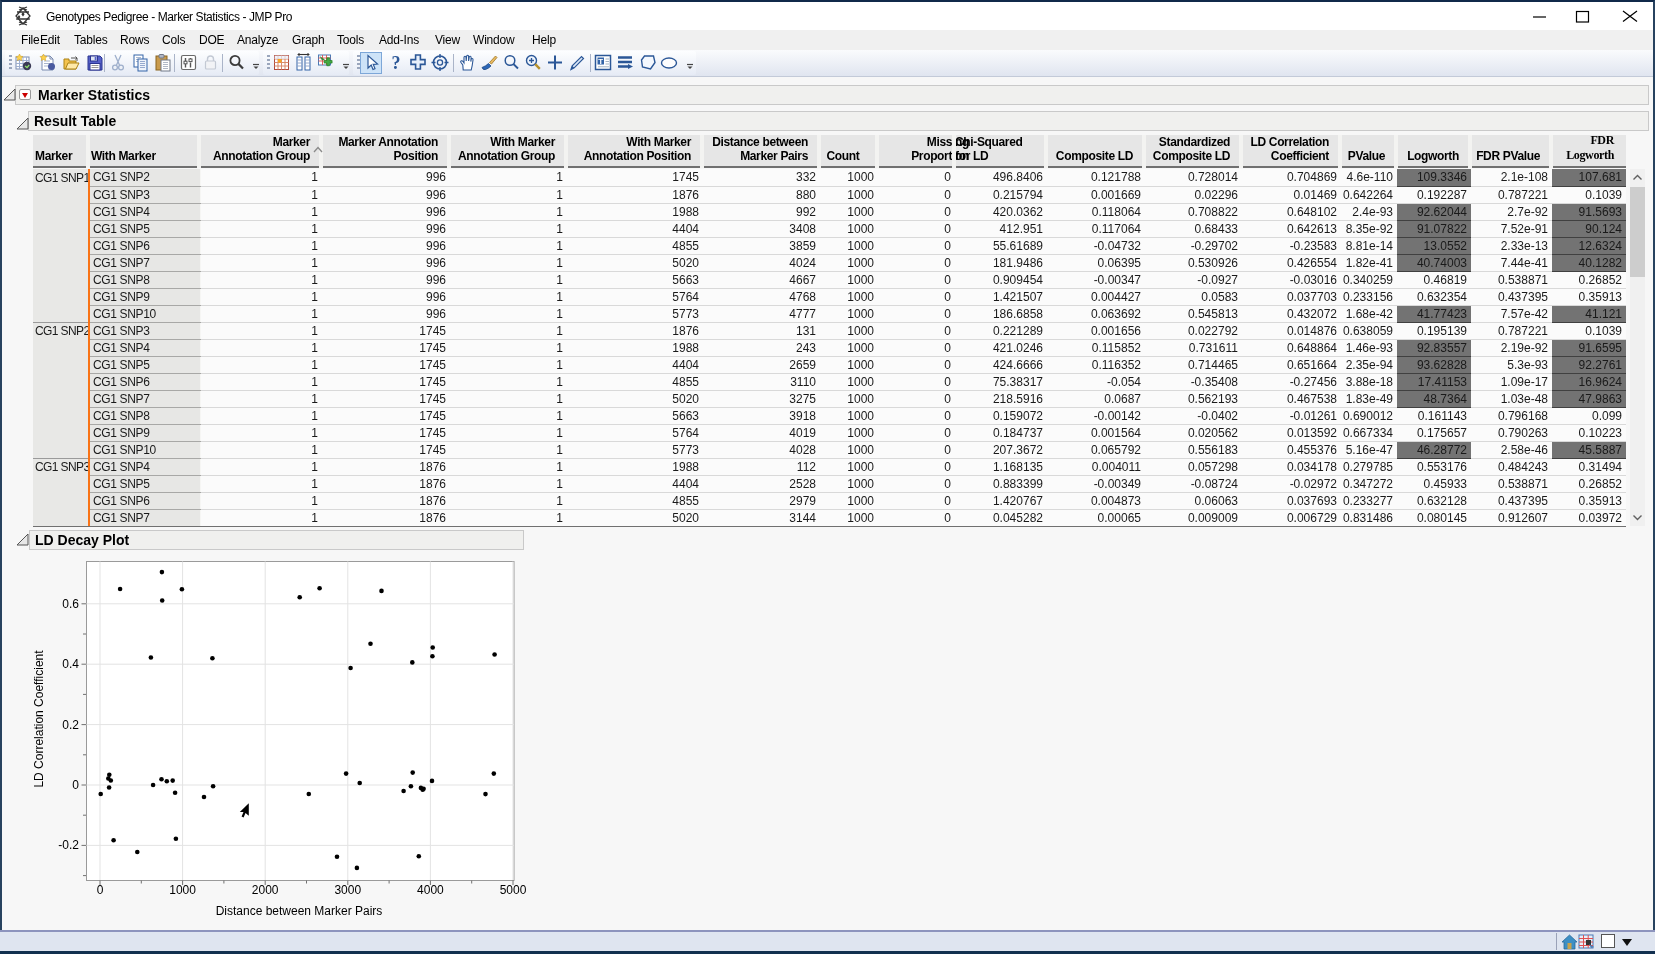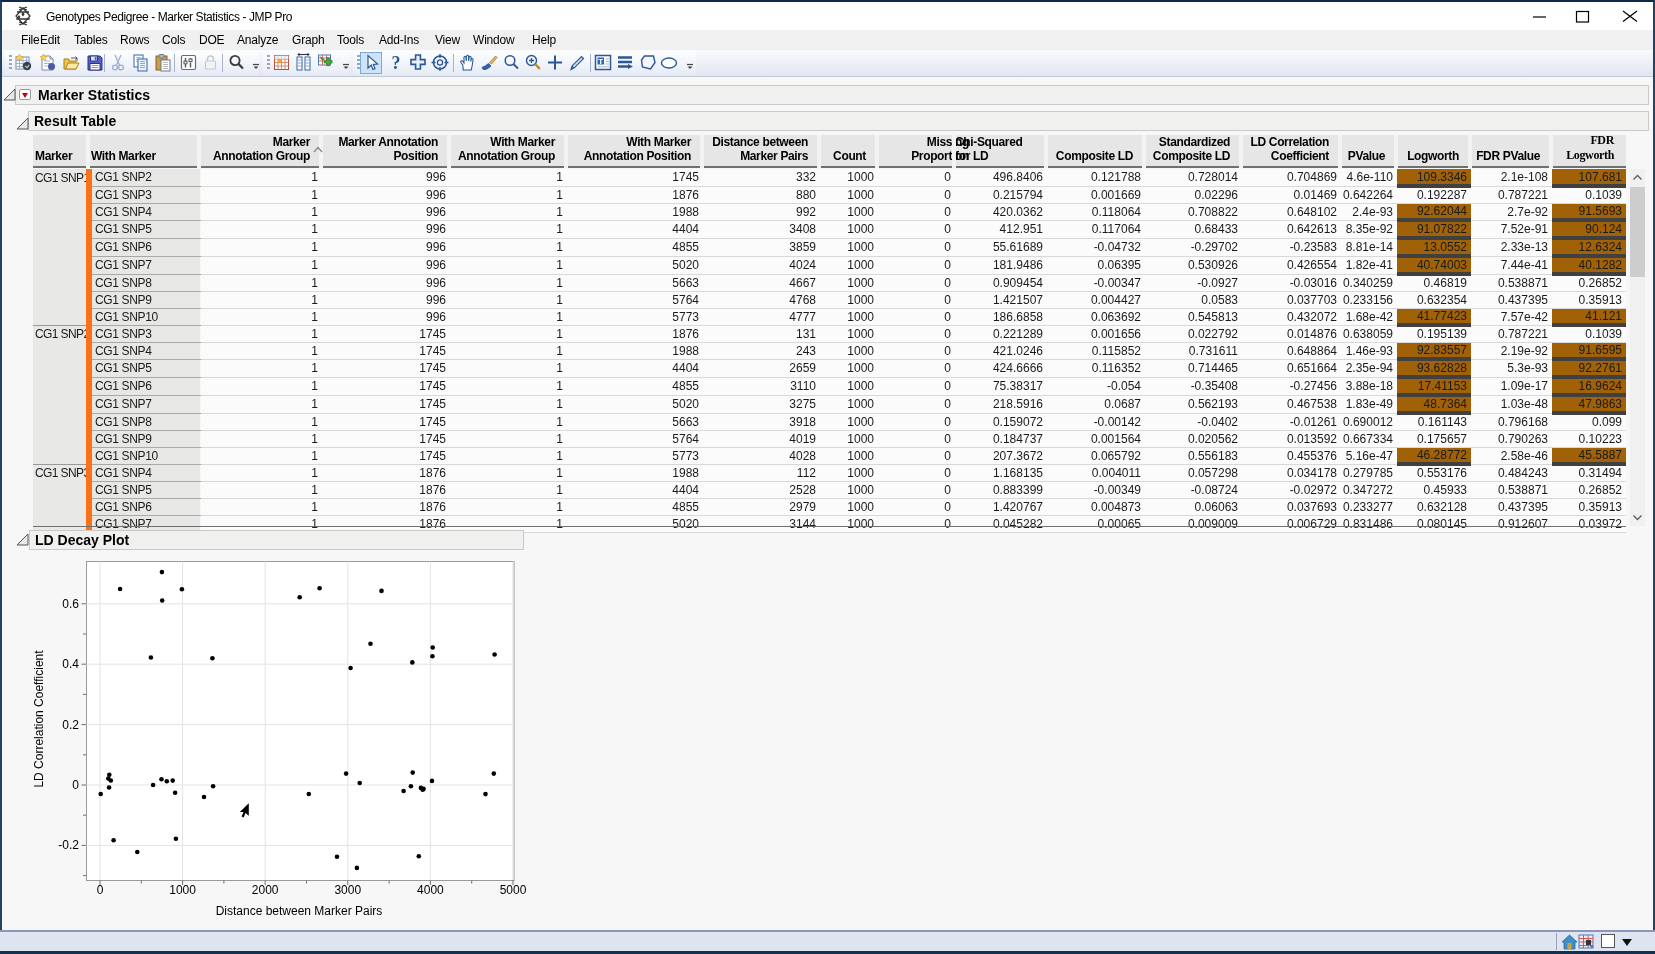--- a/index.html
+++ b/index.html
@@ -10,25 +10,25 @@
 .menubar { position:absolute; left:2px; right:2px; top:30px; height:20px; background:#f0f0f0; font-size:12px; letter-spacing:-0.2px; }
 .mi { position:absolute; top:3px; }
 .toolbar { position:absolute; left:2px; right:2px; top:50px; height:27px; background:linear-gradient(#fafbfd,#e0e5f0); border-bottom:1px solid #c3cad8; }
 .content { position:absolute; left:2px; right:2px; top:77px; bottom:24px; background:#f7f7f7; }
 .obar { position:absolute; height:20px; background:#f0f0ee; border:1px solid #c9c9c9; font-weight:bold; font-size:14px; color:#000; line-height:19px; }
 .statusborder { position:absolute; left:0; right:0; bottom:22px; height:2px; background:#8d94bd; }
 .statusbar { position:absolute; left:0; right:0; bottom:3px; height:19px; background:#dfe5f0; }
 .statusbot { position:absolute; left:0; right:0; bottom:0; height:3px; background:#12304f; }
 table.rt { position:absolute; left:33px; top:169px; width:1593px; border-collapse:collapse; table-layout:fixed; font-size:12px; }
 table.rt td { height:17px; padding:0 4px 0 0; text-align:right; border-bottom:1px solid #d9d9d9; white-space:nowrap; overflow:hidden; color:#1a1a1a; background:#fbfbfb; }
-table.rt td.cm { background:#e8e8e6; text-align:left; padding:0 0 0 2px; border-bottom:none; border-right:6px solid #f97316; letter-spacing:-0.6px; }
+table.rt td.cm { background:#e8e8e6; text-align:left; padding:0 0 0 2px; border-bottom:none; border-right:2px solid #f97316; letter-spacing:-0.6px; }
 table.rt td.cw { background:#e7e7e5; text-align:left; padding:0 0 0 3px; border-bottom:1px solid #a8a8a6; border-right:1px solid #f6f6f4; letter-spacing:-0.35px; }
 table.rt tr.gs td { border-top:1px solid #9a9a9a; }
 table.rt tr.gs td.cm { border-top:1px solid #9a9a9a; }
-table.rt td.pk { background:#a16207; border-bottom:4px solid #404040; }
+table.rt td.pk { background:#737373; border-bottom:1px solid #404040; }
 .thead { position:absolute; left:33px; top:135px; height:33px; background:#e6e6e6; border-bottom:2px solid #707070; font-size:12px; letter-spacing:-0.35px; font-weight:bold; }
 .th { position:absolute; bottom:3px; white-space:nowrap; }
 .plot { position:absolute; left:0; top:0; }
 .gl { stroke:#e3e3e3; stroke-width:1; }
 .tk { stroke:#707070; stroke-width:1; }
 .al { font-size:12px; fill:#000; font-family:"Liberation Sans",sans-serif; }
 </style></head>
 <body>
 <div class="win"></div>
 <div class="titlebar">
@@ -250,21 +250,21 @@
     <div class="th" style="left:167px;width:122px;text-align:right;padding-right:12px;">Marker<br>Annotation Group</div>
     <div style="position:absolute;left:164px;top:0;width:3.5px;height:33px;background:#f3f3f1"></div>
     <div class="th" style="left:289px;width:128px;text-align:right;padding-right:12px;">Marker Annotation<br>Position</div>
     <div style="position:absolute;left:286px;top:0;width:3.5px;height:33px;background:#f3f3f1"></div>
     <div class="th" style="left:417px;width:117px;text-align:right;padding-right:12px;">With Marker<br>Annotation Group</div>
     <div style="position:absolute;left:414px;top:0;width:3.5px;height:33px;background:#f3f3f1"></div>
     <div class="th" style="left:534px;width:136px;text-align:right;padding-right:12px;">With Marker<br>Annotation Position</div>
     <div style="position:absolute;left:531px;top:0;width:3.5px;height:33px;background:#f3f3f1"></div>
     <div class="th" style="left:670px;width:117px;text-align:right;padding-right:12px;">Distance between<br>Marker Pairs</div>
     <div style="position:absolute;left:667px;top:0;width:3.5px;height:33px;background:#f3f3f1"></div>
-    <div class="th" style="left:787px;width:58px;text-align:right;padding-right:12px;">Count</div>
+    <div class="th" style="left:787px;width:58px;text-align:center;padding-right:12px;">Count</div>
     <div style="position:absolute;left:784px;top:0;width:3.5px;height:33px;background:#f3f3f1"></div>
     <div class="th" style="left:871px;width:77px;text-align:right;padding-right:12px;">Missing<br>Proportion</div>
     <div style="position:absolute;left:842px;top:0;width:3.5px;height:33px;background:#f3f3f1"></div>
     <div class="th" style="left:922px;width:92px;text-align:left;padding-right:12px;">Chi-Squared<br>for LD</div>
     <div style="position:absolute;left:919px;top:0;width:3.5px;height:33px;background:#f3f3f1"></div>
     <div class="th" style="left:1014px;width:98px;text-align:right;padding-right:12px;">Composite LD</div>
     <div style="position:absolute;left:1011px;top:0;width:3.5px;height:33px;background:#f3f3f1"></div>
     <div class="th" style="left:1112px;width:97px;text-align:right;padding-right:12px;">Standardized<br>Composite LD</div>
     <div style="position:absolute;left:1109px;top:0;width:3.5px;height:33px;background:#f3f3f1"></div>
     <div class="th" style="left:1209px;width:99px;text-align:right;padding-right:12px;">LD Correlation<br>Coefficient</div>

